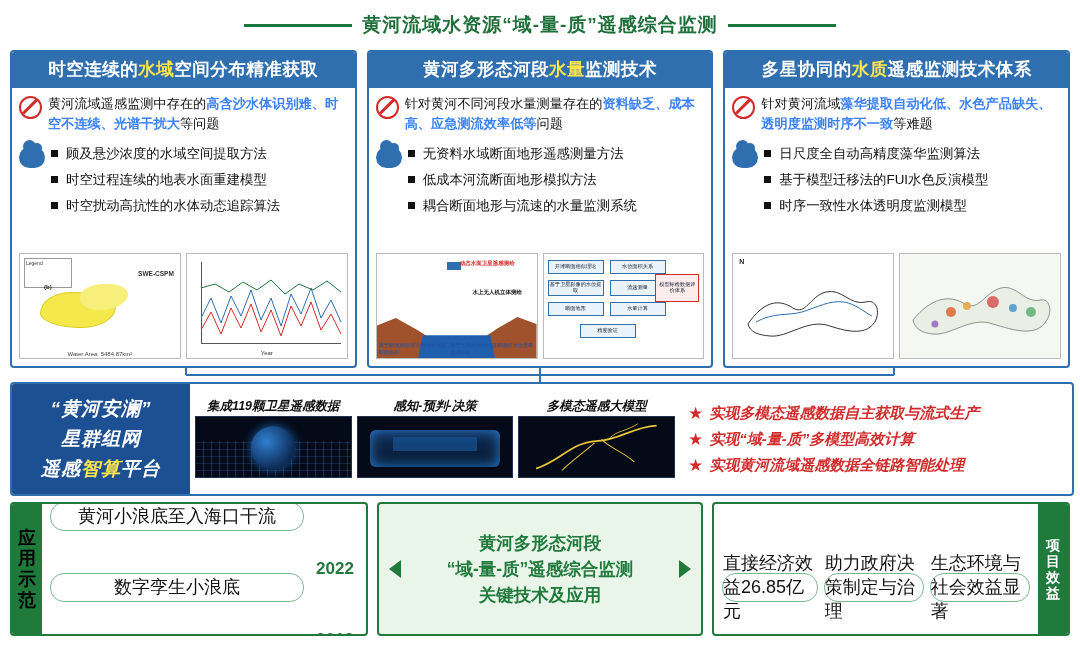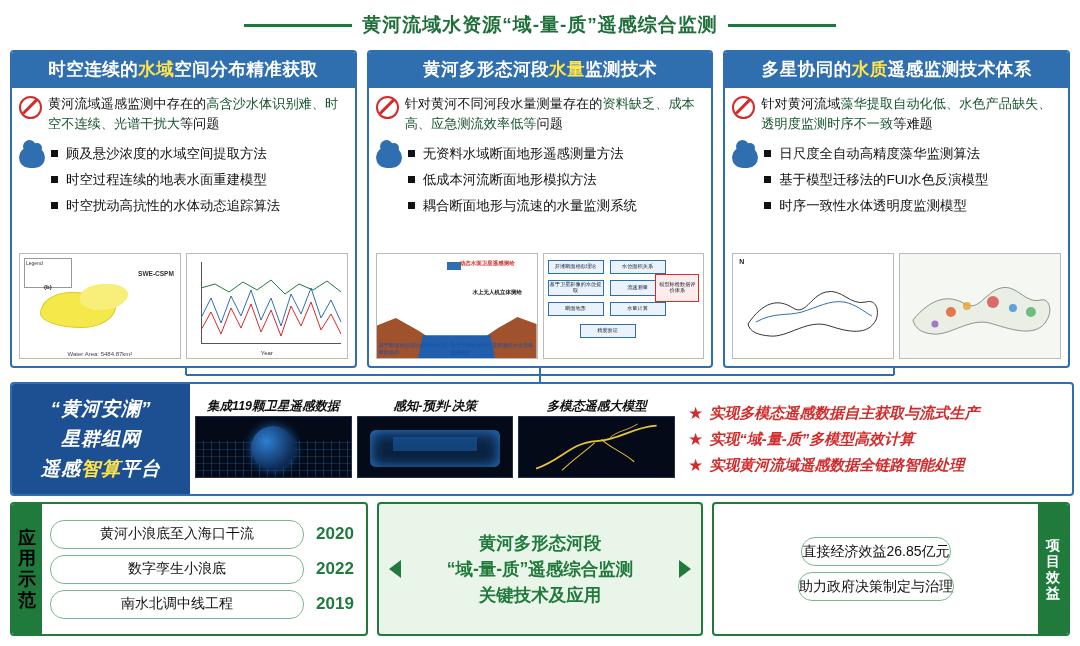--- a/index.html
+++ b/index.html
@@ -38,21 +38,21 @@
   }
   .no-icon{
     flex:0 0 19px;width:19px;height:19px;border-radius:50%;
     border:2.5px solid #d32b2b;position:relative;margin-top:2px;
   }
   .no-icon:after{
     content:"";position:absolute;left:-1px;top:6.5px;width:20px;height:2.5px;
     background:#d32b2b;transform:rotate(-45deg);transform-origin:center;
   }
   .issue-text{font-size:13.2px;line-height:1.55;color:#111;}
-  .issue-text .r{color:#14532d;font-weight:normal;}
+  .issue-text .r{color:#3b82f6;font-weight:bold;}
   .methods{display:flex;gap:6px;align-items:flex-start;margin-top:2px;}
   .cloud-icon{
     flex:0 0 26px;width:26px;height:21px;background:#2f6fb0;border-radius:11px;
     position:relative;margin-top:6px;
   }
   .cloud-icon:before{
     content:"";position:absolute;left:4px;top:-7px;width:13px;height:13px;
     border-radius:50%;background:#2f6fb0;
   }
   .cloud-icon:after{
@@ -146,27 +146,27 @@
   .ach{display:flex;align-items:center;gap:6px;font-size:15px;font-weight:bold;color:#d32b2b;}
   .star{color:#d32b2b;font-size:17px;line-height:1;}
   
   .bottom{position:absolute;top:502px;left:10px;width:1060px;height:134px;display:flex;gap:9px;}
   .b-left{flex:0 0 354px;border:2px solid #1f7a3c;border-radius:4px;display:flex;overflow:hidden;background:#ffffff;}
   .b-left .tab{flex:0 0 30px;background:#1f7a3c;color:#000000;font-size:18px;font-weight:bold;
     display:flex;align-items:center;justify-content:center;text-align:center;line-height:1.15;padding:4px 2px;box-sizing:border-box;}
   .b-left .rows{flex:1;display:flex;flex-direction:column;justify-content:center;gap:6px;padding:6px 8px;box-sizing:border-box;}
   .row{display:flex;align-items:center;gap:8px;}
   .pill{flex:1;border:1.5px solid #7ab98f;border-radius:14px;height:27px;display:flex;align-items:center;justify-content:center;
-    font-size:14px;color:#111;background:#ffffff;}
+    font-size:18px;color:#111;background:#ffffff;margin-top:36px;}
   .yr{flex:0 0 46px;text-align:center;font-size:17px;font-weight:bold;color:#1f7a3c;}
   .b-mid{flex:1;border:2px solid #1f7a3c;border-radius:4px;background:#eaf5ea;display:flex;align-items:center;gap:4px;padding:0 8px;box-sizing:border-box;}
   .arrow-l,.arrow-r{flex:0 0 16px;height:22px;}
   .b-mid .mtext{flex:1;text-align:center;font-size:17.5px;font-weight:bold;color:#1f7a3c;line-height:1.5;}
   .b-right{flex:0 0 354px;border:2px solid #1f7a3c;border-radius:4px;display:flex;overflow:hidden;background:#ffffff;}
-  .b-right .rows{flex:1;display:flex;flex-direction:column;justify-content:center;gap:6px;padding:6px 8px;box-sizing:border-box;align-items:center;}
+  .b-right .rows{flex:1;display:flex;flex-direction:row;justify-content:center;gap:6px;padding:6px 8px;box-sizing:border-box;}
   .b-right .tab{flex:0 0 30px;background:#1f7a3c;color:#fff;font-size:14px;font-weight:bold;
     display:flex;align-items:center;justify-content:center;text-align:center;line-height:1.15;padding:4px 2px;box-sizing:border-box;}
 </style>
 </head>
 <body>
 
 <div class="title-row">
   <span class="bar"></span>
   <span class="title-text">黄河流域水资源“域-量-质”遥感综合监测</span>
   <span class="bar"></span>
@@ -396,16 +396,19 @@
   </div>
 
   <div class="b-right">
     <div class="rows">
       <div class="row">
         <div class="pill">直接经济效益26.85亿元</div>
       </div>
       <div class="row">
         <div class="pill">助力政府决策制定与治理</div>
       </div>
+      <div class="row">
+        <div class="pill">生态环境与社会效益显著</div>
+      </div>
     </div>
     <div class="tab">项目效益</div>
   </div>
 </div>
 
 </body></html>

